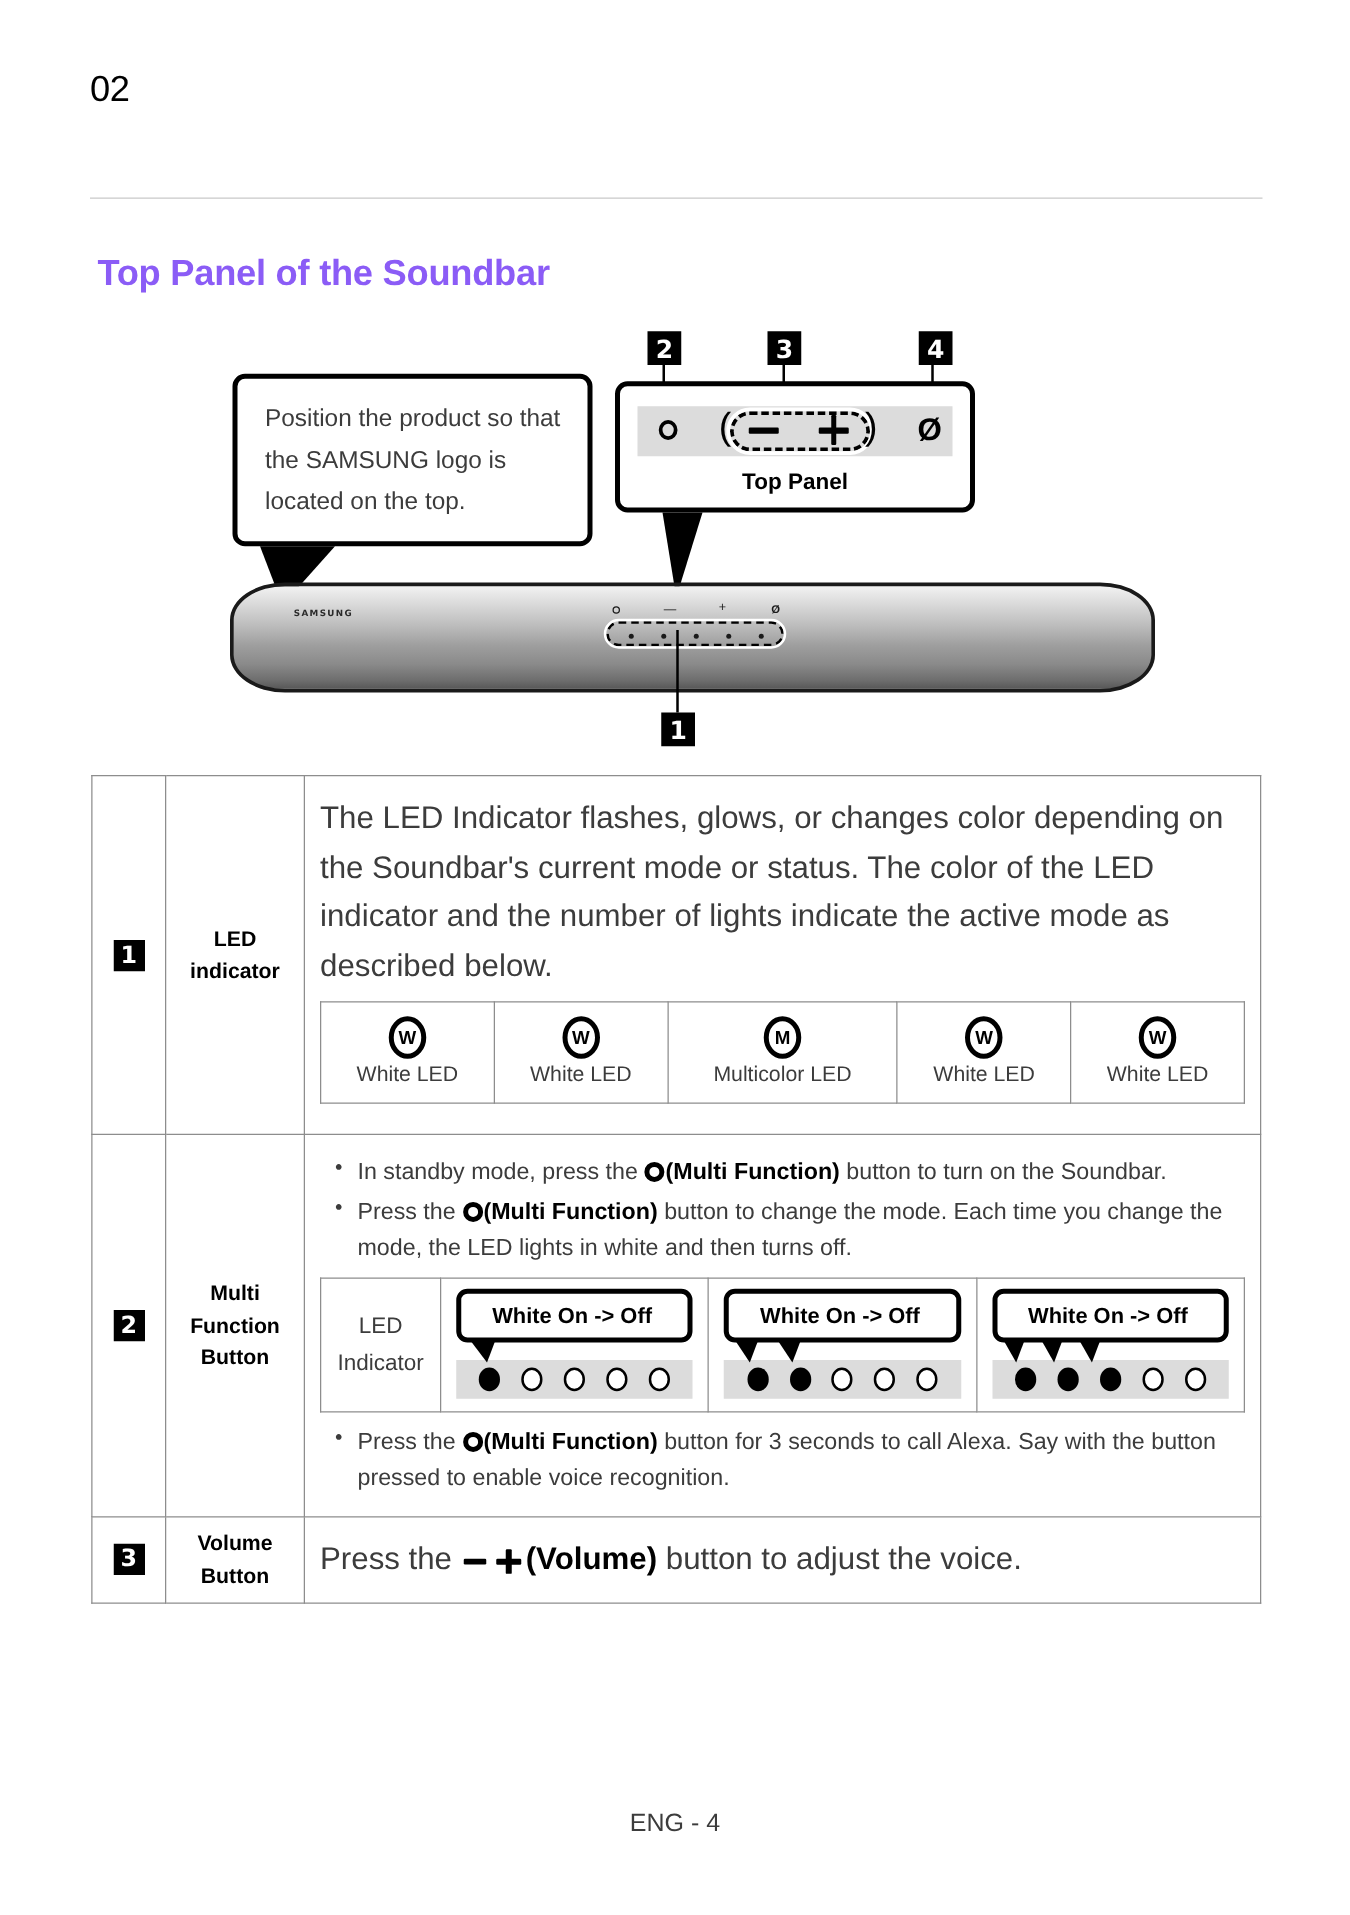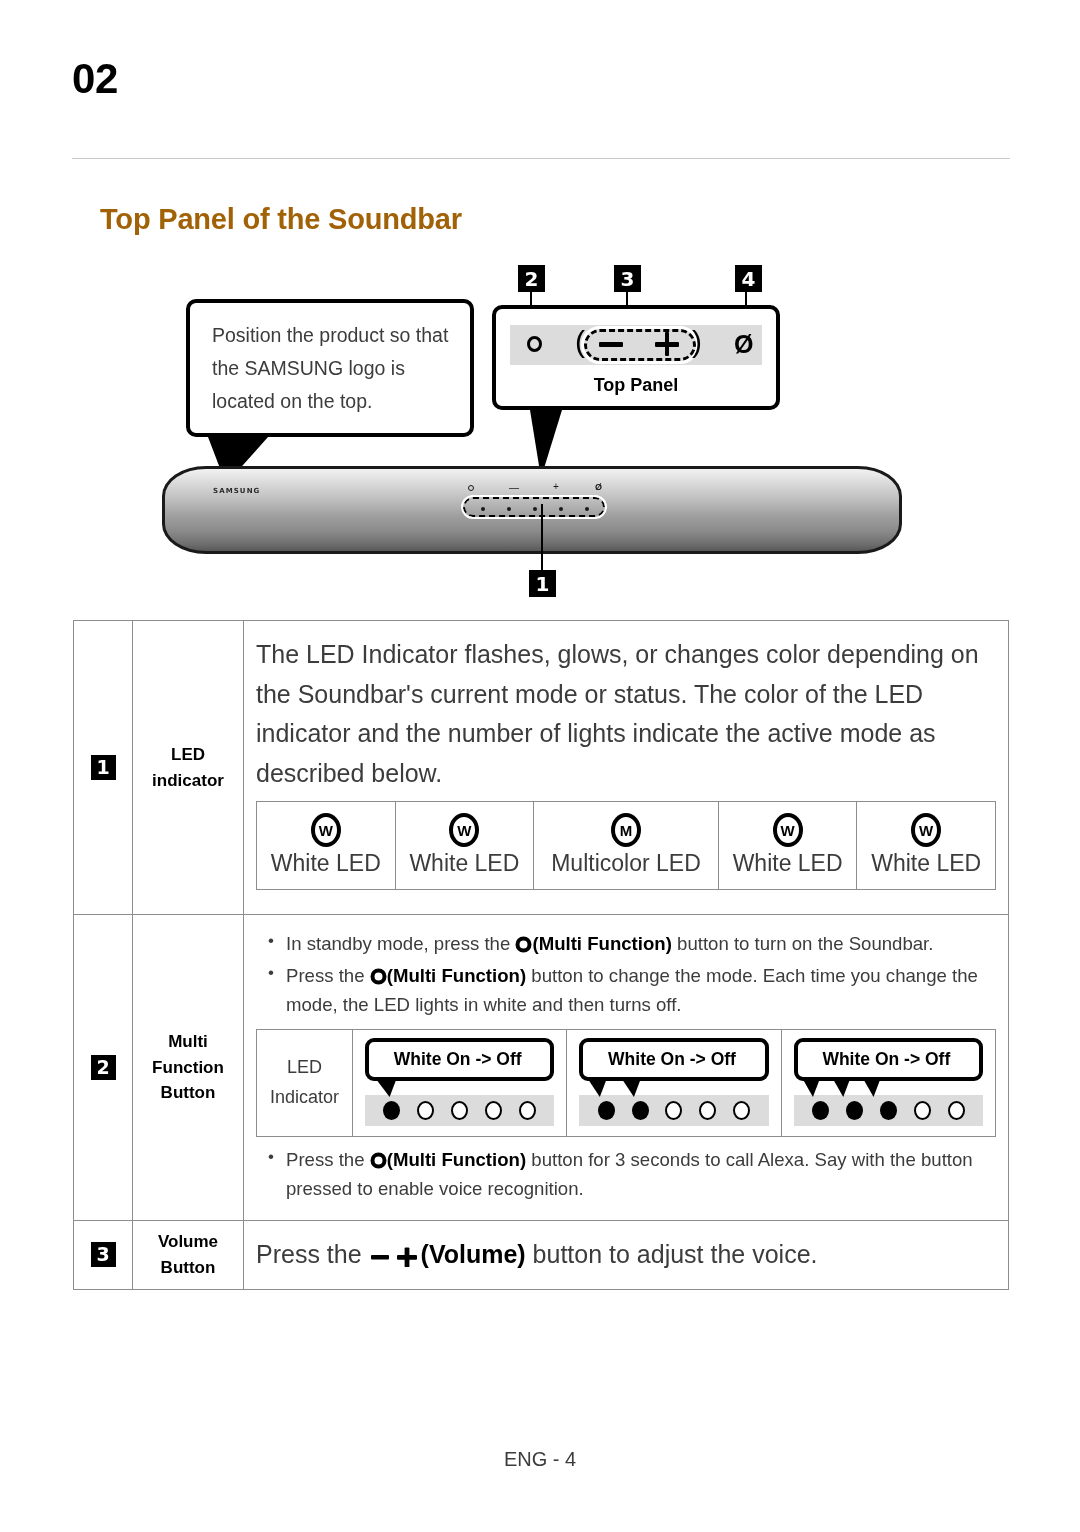--- a/index.html
+++ b/index.html
@@ -10,32 +10,32 @@
     font-family: "Liberation Sans", sans-serif;
     color: #231f20;
     position: relative;
     overflow: hidden;
   }
 
   
   .page-header { position: absolute; left: 72px; top: 58px; width: 940px; }
   .chapter-line { display: flex; align-items: baseline; gap: 30px; }
   .chapter-num, .chapter-title {
-    font-size: 42px; font-weight: bold; letter-spacing: -0.4px;
+    font-size: 29px; font-weight: normal; letter-spacing: -0.4px;
     color: #000; line-height: 1.0;
   }
   .header-rule {
     position: absolute; left: 72px; top: 158px; width: 938px;
     height: 1px; background: #c9c9c9;
   }
 
   
   .section-title {
-    position: absolute; left: 100px; top: 203px;
-    font-size: 29px; font-weight: bold; color: #a16207; letter-spacing: -0.2px;
+    position: absolute; left: 78px; top: 203px;
+    font-size: 29px; font-weight: bold; color: #8b5cf6; letter-spacing: -0.2px;
   }
 
   .badge {
     background: #000; color: #fff; font-weight: bold;
     display: inline-flex; align-items: center; justify-content: center;
     font-size: 19px; width: 25px; height: 25px; line-height: 1;
     font-family: "DejaVu Sans", sans-serif;
   }
   .badge-lg { width: 27px; height: 27px; font-size: 20px; }
 
@@ -86,21 +86,21 @@
   .tp-plus-v {
     position: absolute; left: 168.8px; top: 23.3px; width: 4.5px; height: 24px;
     background: #000; border-radius: 1px;
   }
   .tp-mic {
     position: absolute; left: 238px; top: 23px;
     font-size: 25px; font-weight: bold; color: #000; line-height: 1;
   }
 
   
-  .soundbar-wrap { position: absolute; left: 162px; top: 466px; width: 608px; height: 92px; padding-left: 23px; }
+  .soundbar-wrap { position: absolute; left: 184px; top: 466px; width: 608px; height: 92px; padding-left: 23px; }
   .soundbar {
     position: absolute; left: 0; top: 0; width: 740px; height: 88px;
     border: 3px solid #1a1a1a; border-radius: 44px / 30px;
     background: linear-gradient(to bottom,
         #f2f2f2 0%, #d9d9d9 18%, #bdbdbd 38%, #9e9e9e 58%,
         #8a8a8a 76%, #6d6d6d 92%, #585858 100%);
   }
   .sb-logo {
     position: absolute; left: 48px; top: 18px;
     font-size: 7px; font-weight: bold; letter-spacing: 1.1px; color: #2a2a2a;
@@ -149,21 +149,21 @@
   
   .ledtypes { width: 100%; border-collapse: collapse; margin: 8px 0 10px 0; }
   .ledtypes td {
     border: 1px solid #8d8d8d; text-align: center; padding: 11px 4px 12px 4px;
   }
   .led-ring {
     width: 30px; height: 34px; border: 4px solid #000; border-radius: 50%;
     display: inline-flex; align-items: center; justify-content: center;
     font-size: 15px; font-weight: bold; color: #000; margin-bottom: 3px;
   }
-  .led-cap { font-size: 23px; color: #3c3c3c; }
+  .led-cap { font-size: 17px; color: #3c3c3c; }
 
   
   .modes { width: 100%; border-collapse: collapse; margin: 10px 0 8px 0; }
   .modes td { border: 1px solid #8d8d8d; }
   .modes .mcol-lbl {
     width: 96px; text-align: center; font-size: 18px; color: #3c3c3c; line-height: 1.65;
     padding: 8px 2px;
   }
   .modes .mcell { padding: 8px 12px 10px 12px; position: relative; }
   .bubble {

